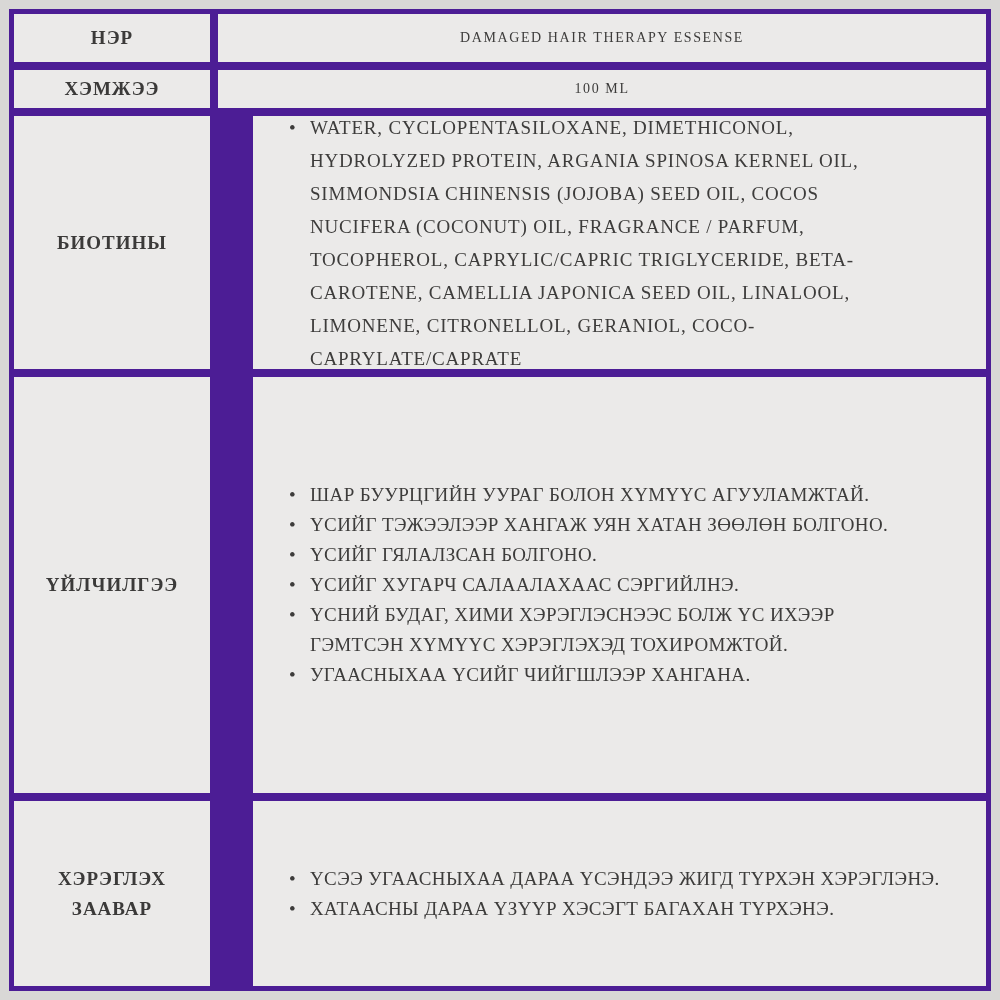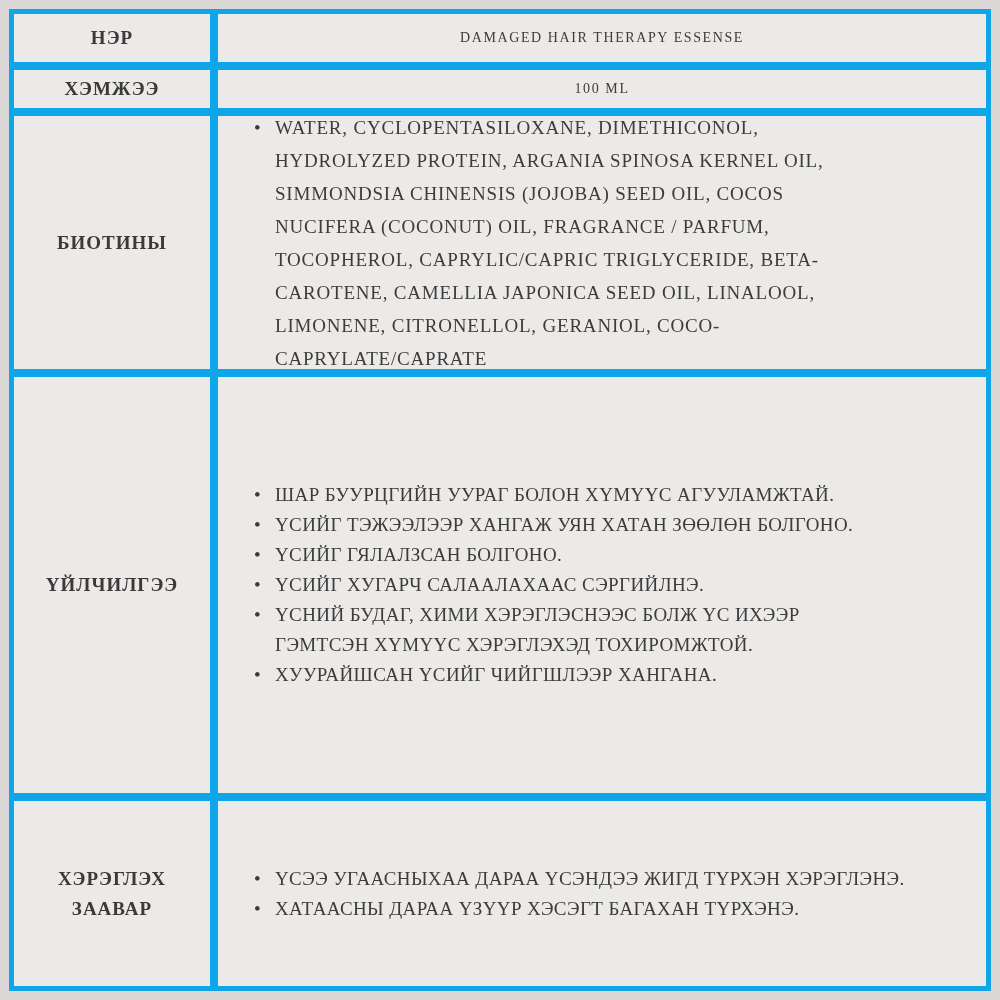--- a/index.html
+++ b/index.html
@@ -6,21 +6,21 @@
   html, body { width: 1000px; height: 1000px; }
   body {
     background: #d9d8d6;
     font-family: "Liberation Serif", "DejaVu Serif", serif;
     color: #3d3c3b;
     position: relative;
   }
   .card {
     position: absolute;
     inset: 9px;
-    background: #0ea5e9;
+    background: #4c1d95;
     padding: 5px;
     display: grid;
     grid-template-columns: 196px 1fr;
     grid-template-rows: 48px 38px 253px 416px auto;
     gap: 8px;
   }
   .cell {
     background: #ebeae9;
   }
   .label-cell {
@@ -40,20 +40,21 @@
     align-items: center;
     justify-content: center;
     font-size: 14px;
     letter-spacing: 1.6px;
   }
   .list-cell {
     display: flex;
     flex-direction: column;
     justify-content: center;
     padding: 20px 40px 20px 34px;
+    margin-left: 35px;
   }
   ul.bullets {
     list-style: none;
     max-width: 600px;
   }
   ul.bullets li {
     position: relative;
     padding-left: 23px;
     font-size: 19px;
     letter-spacing: 0.4px;
@@ -90,21 +91,21 @@
   </div>
 
   <div class="cell label-cell">ҮЙЛЧИЛГЭЭ</div>
   <div class="cell list-cell">
     <ul class="bullets" style="max-width:620px;">
       <li>ШАР БУУРЦГИЙН УУРАГ БОЛОН ХҮМҮҮС АГУУЛАМЖТАЙ.</li>
       <li>ҮСИЙГ ТЭЖЭЭЛЭЭР ХАНГАЖ УЯН ХАТАН ЗӨӨЛӨН БОЛГОНО.</li>
       <li>ҮСИЙГ ГЯЛАЛЗСАН БОЛГОНО.</li>
       <li>ҮСИЙГ ХУГАРЧ САЛААЛАХААС СЭРГИЙЛНЭ.</li>
       <li>ҮСНИЙ БУДАГ, ХИМИ ХЭРЭГЛЭСНЭЭС БОЛЖ ҮС ИХЭЭР ГЭМТСЭН ХҮМҮҮС ХЭРЭГЛЭХЭД ТОХИРОМЖТОЙ.</li>
-      <li>ХУУРАЙШСАН ҮСИЙГ ЧИЙГШЛЭЭР ХАНГАНА.</li>
+      <li>УГААСНЫХАА ҮСИЙГ ЧИЙГШЛЭЭР ХАНГАНА.</li>
     </ul>
   </div>
 
   <div class="cell label-cell">ХЭРЭГЛЭХ ЗААВАР</div>
   <div class="cell list-cell">
     <ul class="bullets" style="max-width:680px;">
       <li>ҮСЭЭ УГААСНЫХАА ДАРАА ҮСЭНДЭЭ ЖИГД ТҮРХЭН ХЭРЭГЛЭНЭ.</li>
       <li>ХАТААСНЫ ДАРАА ҮЗҮҮР ХЭСЭГТ БАГАХАН ТҮРХЭНЭ.</li>
     </ul>
   </div>

